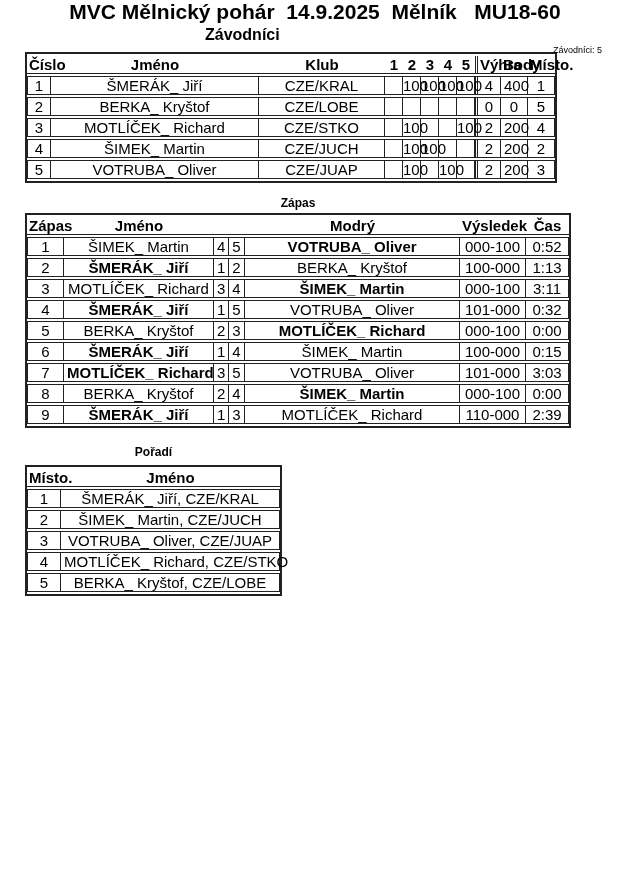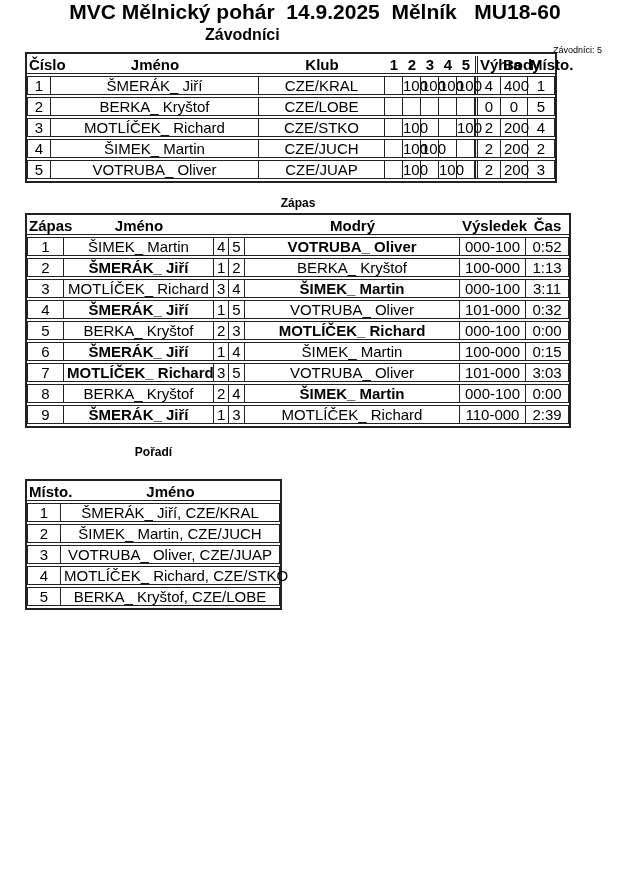--- a/index.html
+++ b/index.html
@@ -65,21 +65,21 @@
   .t3 td { height:15px; }
   .center { text-align:center; }
   .left   { text-align:center; }
   th.hleft { text-align:left; padding-left:2px; }
   .bold { font-weight:bold; }
   td.game { padding:0; }
   .section-title {
     font-size:12px; font-weight:bold; text-align:center;
   }
   .zapas-title  { width:546px; margin:13px 0 3px 25px; }
-  .poradi-title { width:257px; margin:17px 0 20px 25px; }
+  .poradi-title { width:257px; margin:17px 0 6px 25px; }
 </style>
 </head>
 <body>
 
 <div class="main-title">MVC Mělnický pohár  14.9.2025  Mělník   MU18-60</div>
 
 <div class="sub-row">
   <span class="section-label-zavodnici">Závodníci</span>
   <span class="count-label">Závodníci: 5</span>
 </div>

